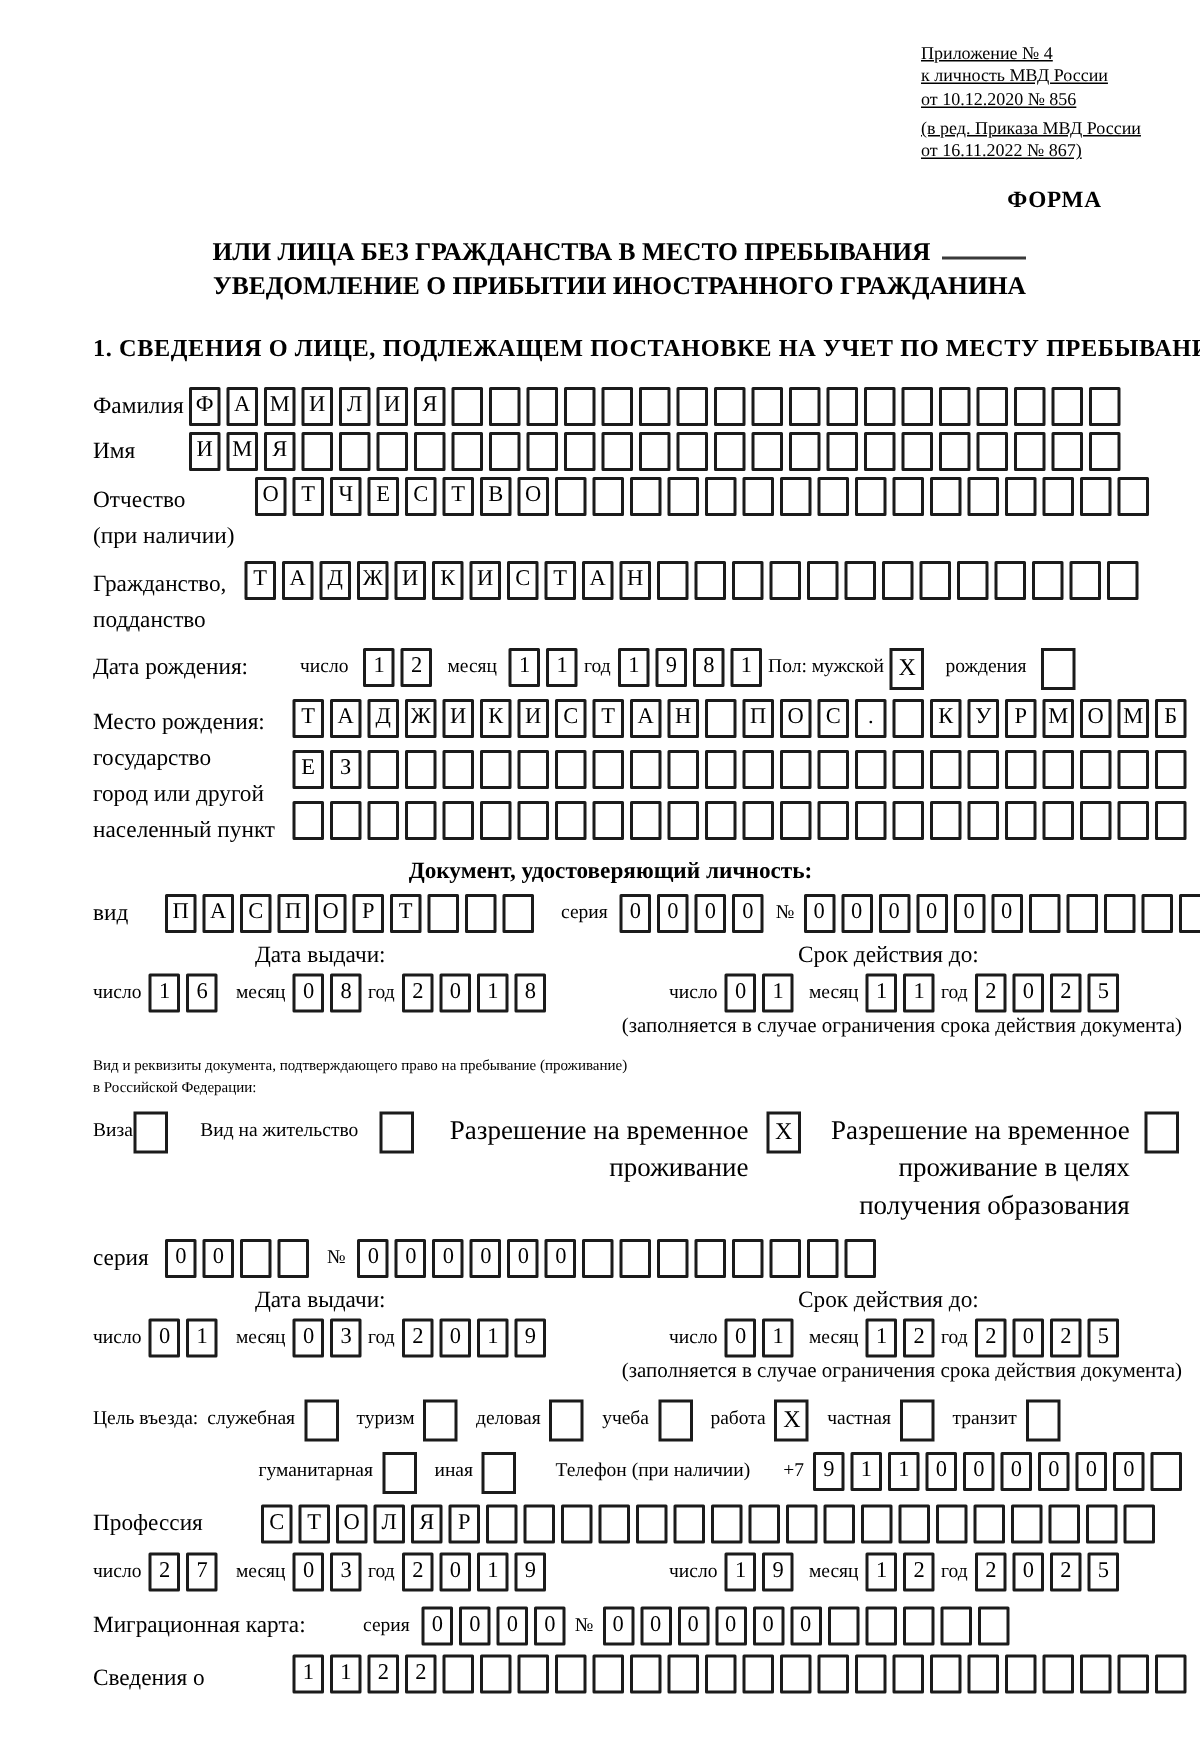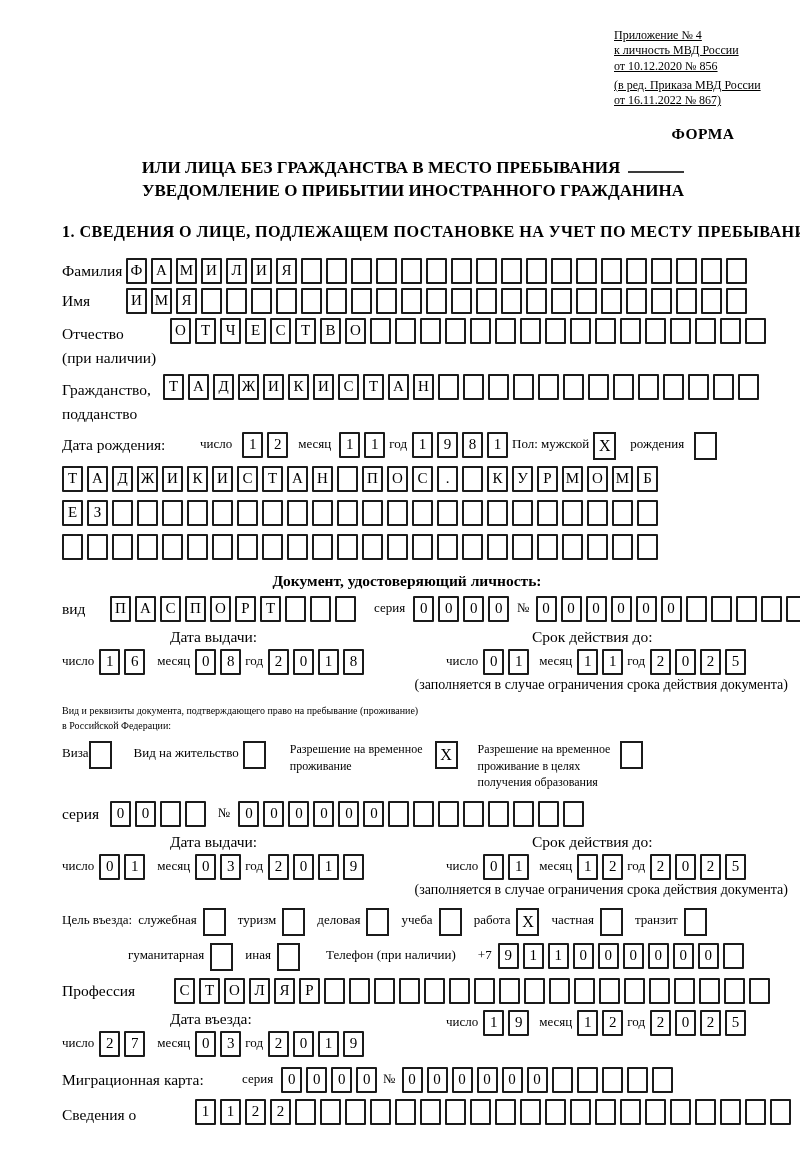--- a/index.html
+++ b/index.html
@@ -42,21 +42,21 @@
   .dhead.r{margin-left:128px;}
   .dline{display:flex;align-items:flex-start;}
   .dline .sub{margin-right:5px;}
   .note-right{font-size:14px;text-align:right;margin:2px 4px 10px 0;}
 
   
   .intro{font-size:10px;line-height:1.5;margin-top:4px;}
   .opts{display:flex;align-items:flex-start;margin-top:8px;margin-bottom:10px;}
   .opt{display:flex;align-items:flex-start;}
   .opt .sub{padding-top:4px;}
-  .opt-lines{font-size:12px;text-align:left;line-height:1.4;}
+  .opt-lines{font-size:18px;text-align:right;line-height:1.4;}
   .purpose{display:flex;align-items:flex-start;margin-bottom:7px;}
   .purpose .sub{margin-right:6px;}
   .purpose .checkbox{margin-right:12px;}
   .doc-heading{text-align:center;font-weight:bold;font-size:15.5px;margin:4px 40px 6px 0;}
   .mt6{margin-top:6px;}
   .mt10{margin-top:10px;}
 </style>
 </head>
 <body>
 
@@ -112,20 +112,26 @@
     <span class="cells"><span class="cell">1</span><span class="cell">1</span></span>
     <span class="sub" style="margin-right:5px;">год</span>
     <span class="cells"><span class="cell">1</span><span class="cell">9</span><span class="cell">8</span><span class="cell">1</span></span>
     <span class="sub">Пол: мужской</span>
     <span class="checkbox" style="margin-left:4px;">X</span>
     <span class="sub" style="margin-left:14px;margin-right:10px;">рождения</span>
     <span class="checkbox"></span>
   </div>
 
   <div class="row mt6">
+    <div class="lbl-block w131">
+      <div>Место рождения:</div>
+      <div>государство</div>
+      <div>город или другой</div>
+      <div>населенный пункт</div>
+    </div>
     <div>
       <div class="cellrow"><span class="cell">Т</span><span class="cell">А</span><span class="cell">Д</span><span class="cell">Ж</span><span class="cell">И</span><span class="cell">К</span><span class="cell">И</span><span class="cell">С</span><span class="cell">Т</span><span class="cell">А</span><span class="cell">Н</span><span class="cell"></span><span class="cell">П</span><span class="cell">О</span><span class="cell">С</span><span class="cell">.</span><span class="cell"></span><span class="cell">К</span><span class="cell">У</span><span class="cell">Р</span><span class="cell">М</span><span class="cell">О</span><span class="cell">М</span><span class="cell">Б</span></div>
       <div class="cellrow"><span class="cell">Е</span><span class="cell">З</span><span class="cell"></span><span class="cell"></span><span class="cell"></span><span class="cell"></span><span class="cell"></span><span class="cell"></span><span class="cell"></span><span class="cell"></span><span class="cell"></span><span class="cell"></span><span class="cell"></span><span class="cell"></span><span class="cell"></span><span class="cell"></span><span class="cell"></span><span class="cell"></span><span class="cell"></span><span class="cell"></span><span class="cell"></span><span class="cell"></span><span class="cell"></span><span class="cell"></span></div>
       <div class="cellrow"><span class="cell"></span><span class="cell"></span><span class="cell"></span><span class="cell"></span><span class="cell"></span><span class="cell"></span><span class="cell"></span><span class="cell"></span><span class="cell"></span><span class="cell"></span><span class="cell"></span><span class="cell"></span><span class="cell"></span><span class="cell"></span><span class="cell"></span><span class="cell"></span><span class="cell"></span><span class="cell"></span><span class="cell"></span><span class="cell"></span><span class="cell"></span><span class="cell"></span><span class="cell"></span><span class="cell"></span></div>
     </div>
   </div>
 
   <div class="doc-heading">Документ, удостоверяющий личность:</div>
 
   <div class="row">
@@ -167,21 +173,21 @@
     <div>Вид и реквизиты документа, подтверждающего право на пребывание (проживание)</div>
     <div>в Российской Федерации:</div>
   </div>
 
   <div class="opts">
     <div class="opt">
       <span class="sub">Виза</span>
       <span class="checkbox"></span>
     </div>
     <div class="opt" style="margin-left:22px;">
-      <span class="sub" style="margin-right:4px;">Вид на жительство</span>
+      <span class="sub" style="margin-right:14px;">Вид на жительство</span>
       <span class="checkbox"></span>
     </div>
     <div class="opt" style="margin-left:24px;">
       <div class="opt-lines" style="margin-right:12px;">
         <div>Разрешение на временное</div>
         <div>проживание</div>
       </div>
       <span class="checkbox">X</span>
     </div>
     <div class="opt" style="margin-left:20px;">
@@ -238,38 +244,37 @@
     <span class="sub">учеба</span>
     <span class="checkbox"></span>
     <span class="sub">работа</span>
     <span class="checkbox">X</span>
     <span class="sub">частная</span>
     <span class="checkbox"></span>
     <span class="sub">транзит</span>
     <span class="checkbox"></span>
   </div>
 
-  <div class="purpose" style="margin-left:66px;">
+  <div class="purpose" style="margin-left:66px;justify-content:flex-end;">
     <span class="sub">гуманитарная</span>
     <span class="checkbox"></span>
     <span class="sub">иная</span>
     <span class="checkbox" style="margin-right:26px;"></span>
     <span class="sub" style="margin-right:22px;">Телефон (при наличии)</span>
     <span class="sub">+7</span>
     <span class="cells"><span class="cell">9</span><span class="cell">1</span><span class="cell">1</span><span class="cell">0</span><span class="cell">0</span><span class="cell">0</span><span class="cell">0</span><span class="cell">0</span><span class="cell">0</span><span class="cell"></span></span>
   </div>
 
   <div class="row">
     <span class="lbl" style="width:112px;">Профессия</span>
     <span class="cells"><span class="cell">С</span><span class="cell">Т</span><span class="cell">О</span><span class="cell">Л</span><span class="cell">Я</span><span class="cell">Р</span><span class="cell"></span><span class="cell"></span><span class="cell"></span><span class="cell"></span><span class="cell"></span><span class="cell"></span><span class="cell"></span><span class="cell"></span><span class="cell"></span><span class="cell"></span><span class="cell"></span><span class="cell"></span><span class="cell"></span><span class="cell"></span><span class="cell"></span><span class="cell"></span><span class="cell"></span><span class="cell"></span></span>
   </div>
 
   <div class="twocol">
     <div class="dcol-l">
-      <div class="dhead l">Дата въезда:</div>
       <div class="dline">
         <span class="sub">число</span>
         <span class="cells"><span class="cell">2</span><span class="cell">7</span></span>
         <span class="sub" style="margin-left:8px;">месяц</span>
         <span class="cells"><span class="cell">0</span><span class="cell">3</span></span>
         <span class="sub">год</span>
         <span class="cells"><span class="cell">2</span><span class="cell">0</span><span class="cell">1</span><span class="cell">9</span></span>
       </div>
     </div>
     <div class="dcol-r">

